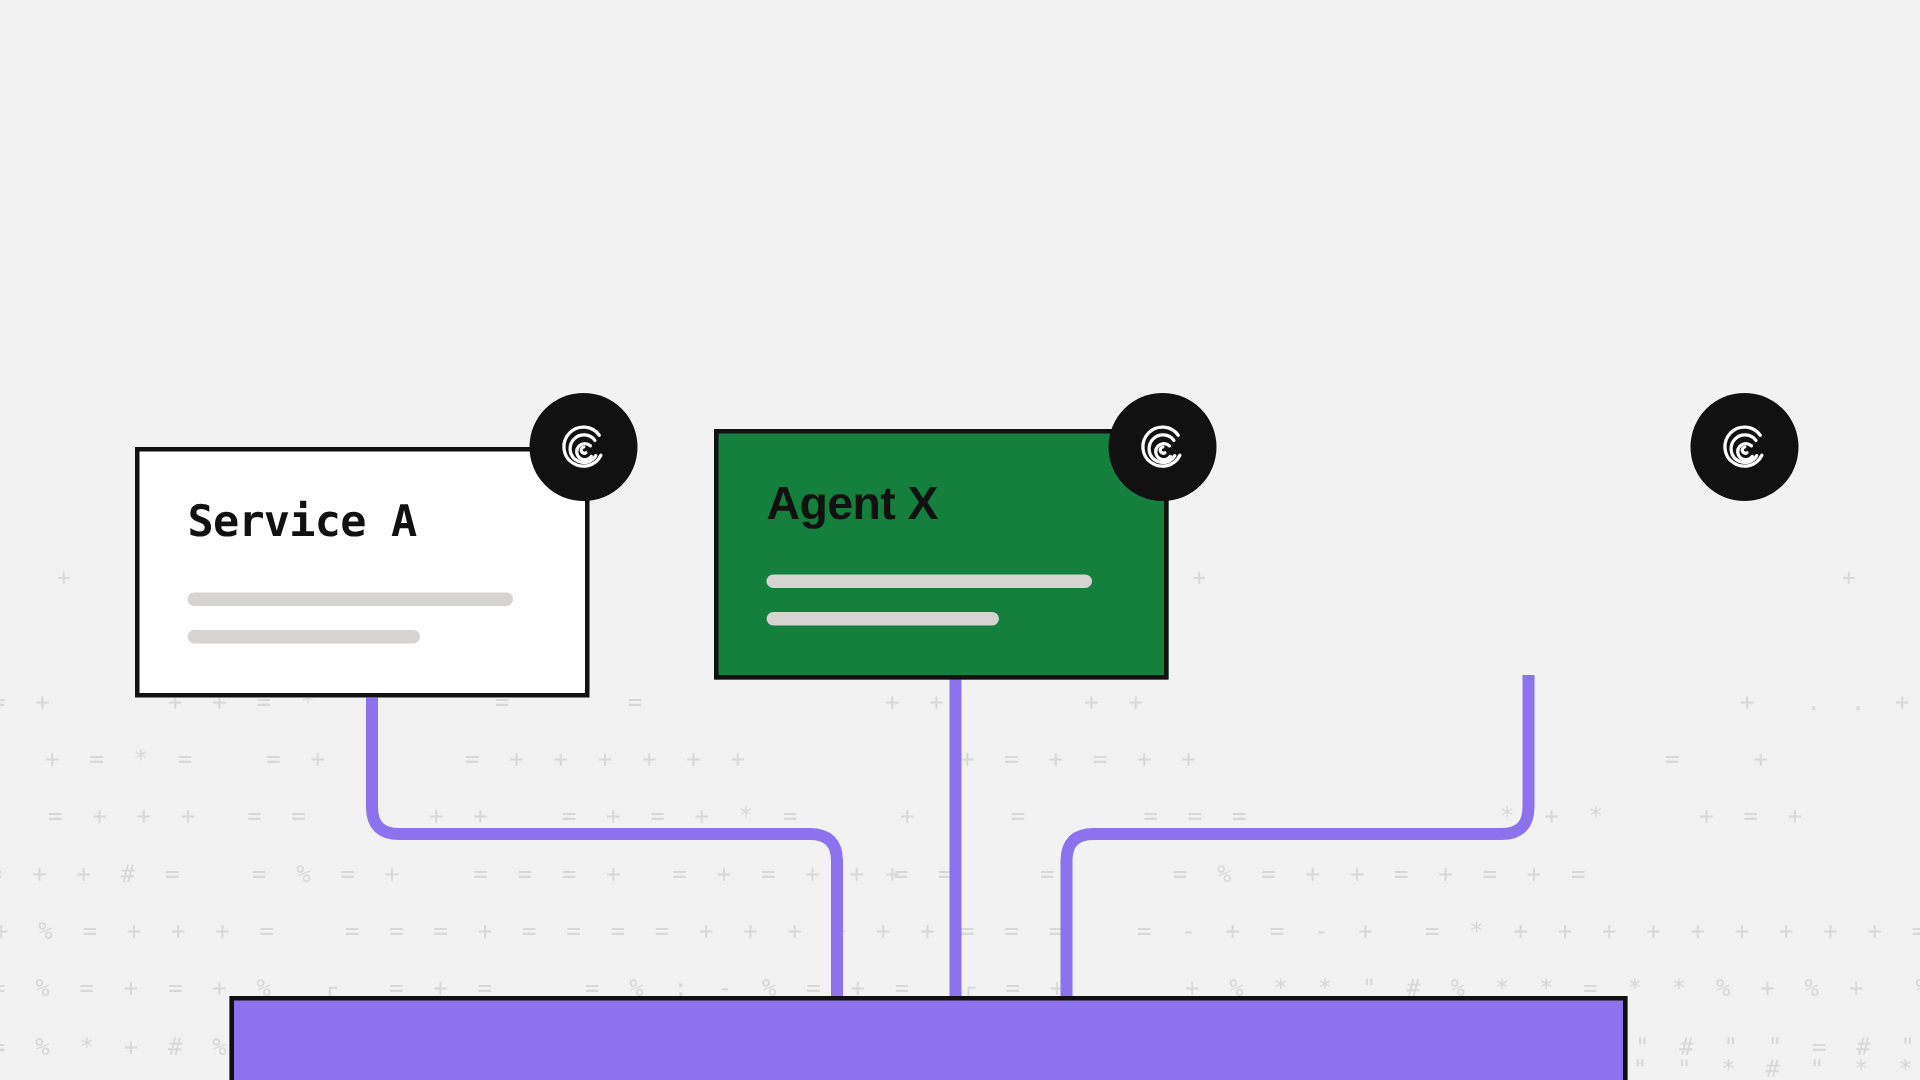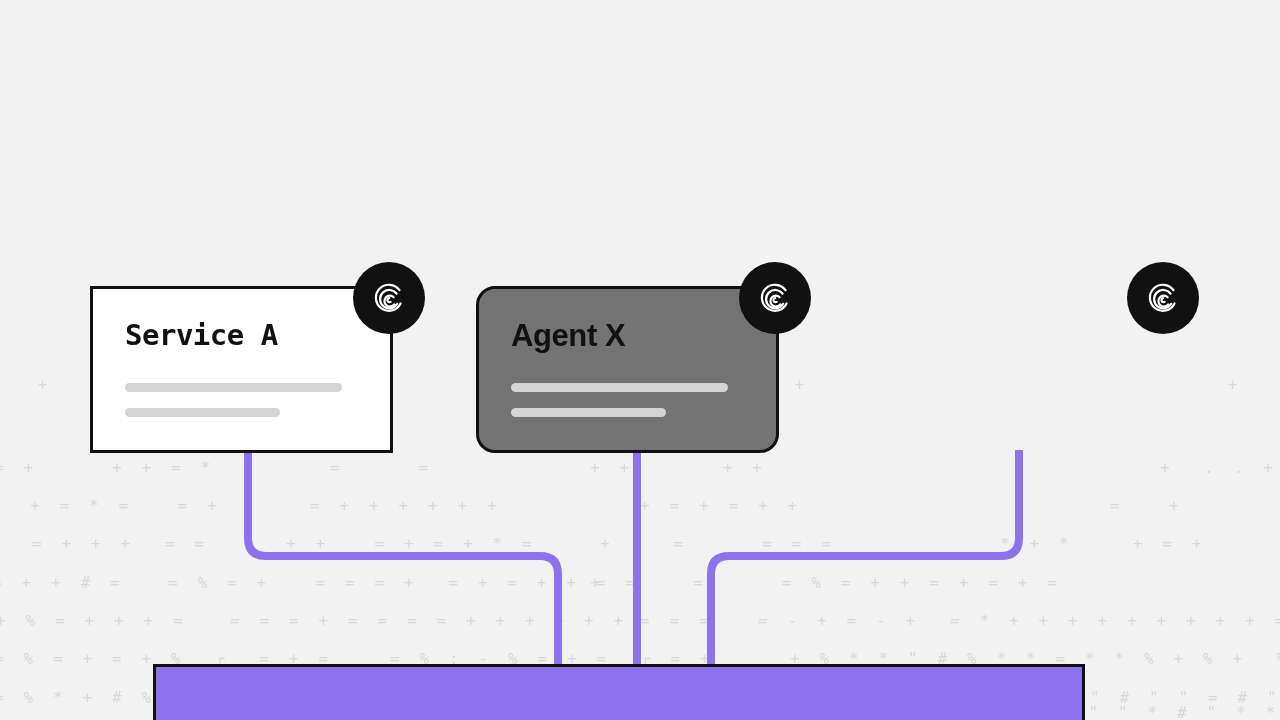--- a/index.html
+++ b/index.html
@@ -116,21 +116,21 @@
     border-radius: 50%;
     background: #111111;
     z-index: 5;
     display: flex;
     align-items: center;
     justify-content: center;
   }
   .badge svg { display: block; }
 
   
-  #card-service-a { left: 90px; }
+  #card-service-a { left: 90px; margin-top: 12px; }
   #card-agent-x   { left: 476px; }
   #card-service-b { left: 864px; }
 
   #badge-service-a { left: 353px; top: 262px; }
   #badge-agent-x   { left: 739px; top: 262px; }
   #badge-service-b { left: 1127px; top: 262px; }
 </style>
 </head>
 <body style="background: rgb(242, 242, 242);">
 
@@ -189,21 +189,21 @@
     <svg width="44" height="44" viewBox="0 0 44 44">
       <g fill="none" stroke="#ffffff" stroke-width="2.2" stroke-linecap="round">
         <path d="M32.5 14.2 A13 13 0 1 0 33.6 27.5"></path>
         <path d="M29.6 17.6 A9.2 9.2 0 1 0 30.2 27.8"></path>
         <path d="M26.6 21.2 A5.4 5.4 0 1 0 27.2 28.3"></path>
         <path d="M22.2 22.0 A2.1 2.1 0 1 0 23.6 25.9"></path>
       </g>
     </svg>
   </div>
 
-  <div id="card-agent-x" class="card sans" style="left: 476px; background: #737373; border-color: rgb(17, 17, 17); border-radius: 19px;">
+  <div id="card-agent-x" class="card sans" style="left: 476px; background: #15803d; border-color: rgb(17, 17, 17);">
     <div class="card-title">Agent X</div>
     <div class="skeleton line-1" style="background: rgb(213, 212, 210);"></div>
     <div class="skeleton line-2" style="background: rgb(213, 212, 210);"></div>
   </div>
   <div id="badge-agent-x" class="badge">
     <svg width="44" height="44" viewBox="0 0 44 44">
       <g fill="none" stroke="#ffffff" stroke-width="2.2" stroke-linecap="round">
         <path d="M32.5 14.2 A13 13 0 1 0 33.6 27.5"></path>
         <path d="M29.6 17.6 A9.2 9.2 0 1 0 30.2 27.8"></path>
         <path d="M26.6 21.2 A5.4 5.4 0 1 0 27.2 28.3"></path>

